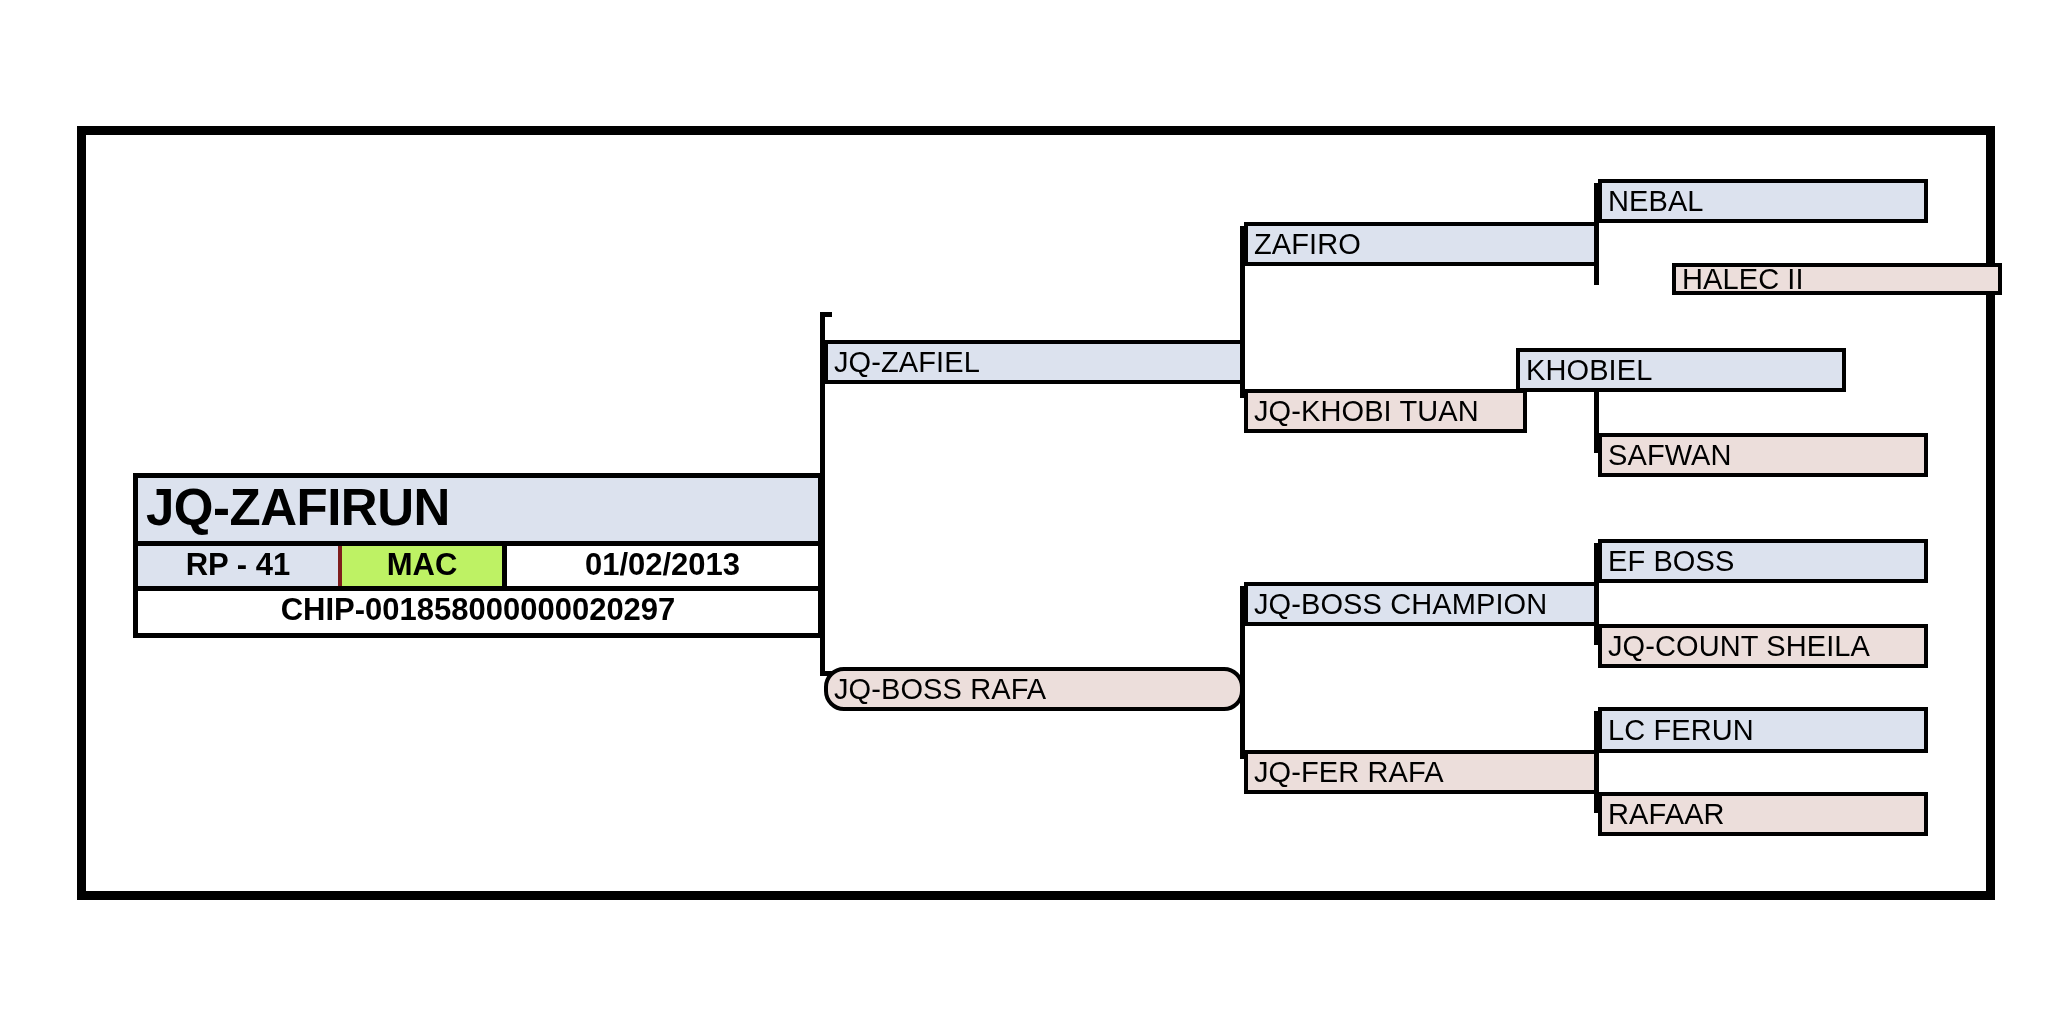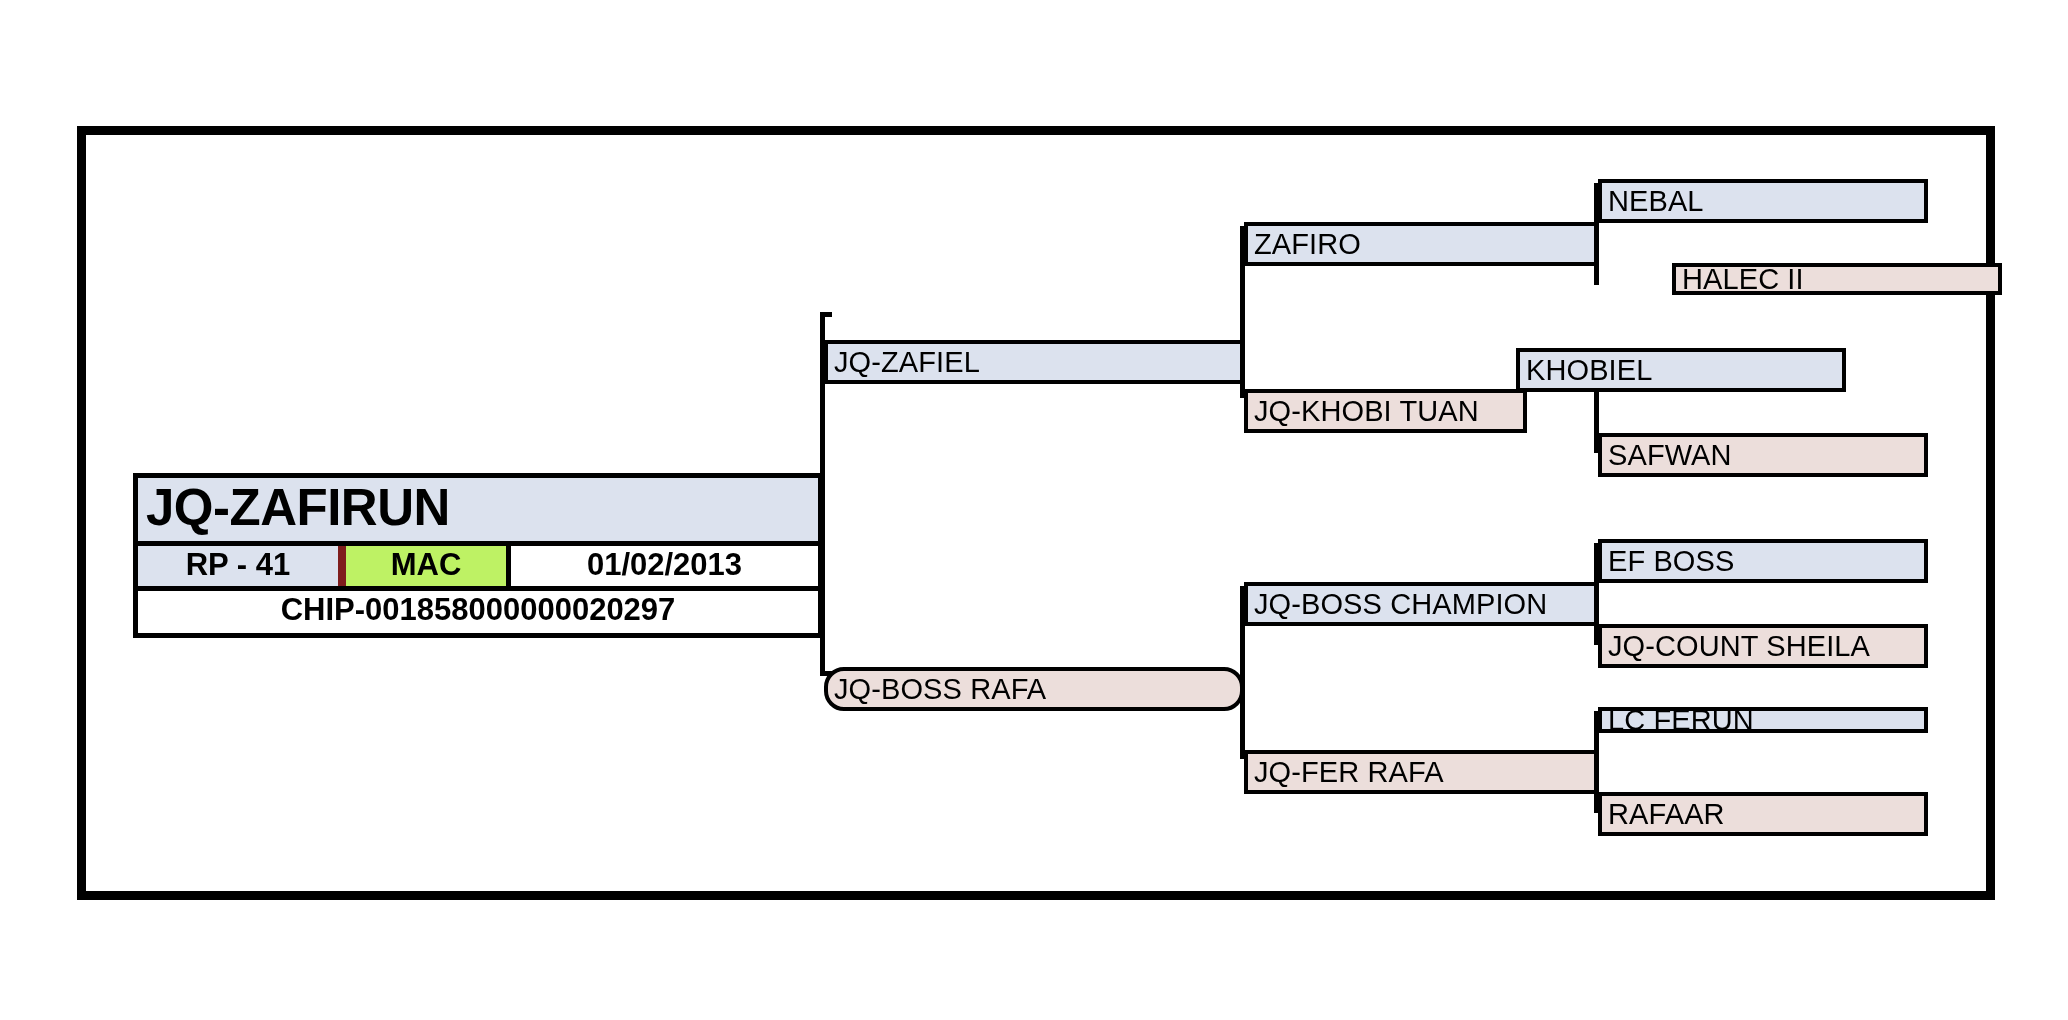--- a/index.html
+++ b/index.html
@@ -87,21 +87,21 @@
     font-weight: bold;
     text-align: center;
     padding: 2px 0 4px 0;
     color: #000000;
     white-space: nowrap;
     line-height: 1.1;
   }
   .cell-reg {
     flex: 0 0 200px;
     background: #dce2ee;
-    border-right: 8px solid #7f1d1d;
+    border-right: 4px solid #7f1d1d;
   }
   .cell-breed {
     flex: 0 0 160px;
     background: #bef264;
     border-right: 5px solid #000000;
   }
   .cell-date {
     flex: 1 1 auto;
     background: #ffffff;
   }
@@ -192,21 +192,21 @@
   </div>
 
   <div class="node sire" style="left:1598px; top:539px; width:330px; height:44px;">
     <span>EF BOSS</span>
   </div>
 
   <div class="node dam" style="left:1598px; top:624px; width:330px; height:44px;">
     <span>JQ-COUNT SHEILA</span>
   </div>
 
-  <div class="node sire" style="left:1598px; top:707px; width:330px; height:26px;">
+  <div class="node sire" style="left:1598px; top:707px; width:330px; height:46px;">
     <span>LC FERUN</span>
   </div>
 
   <div class="node dam" style="left:1598px; top:792px; width:330px; height:44px;">
     <span>RAFAAR</span>
   </div>
 
 </div>
 
 </body></html>

